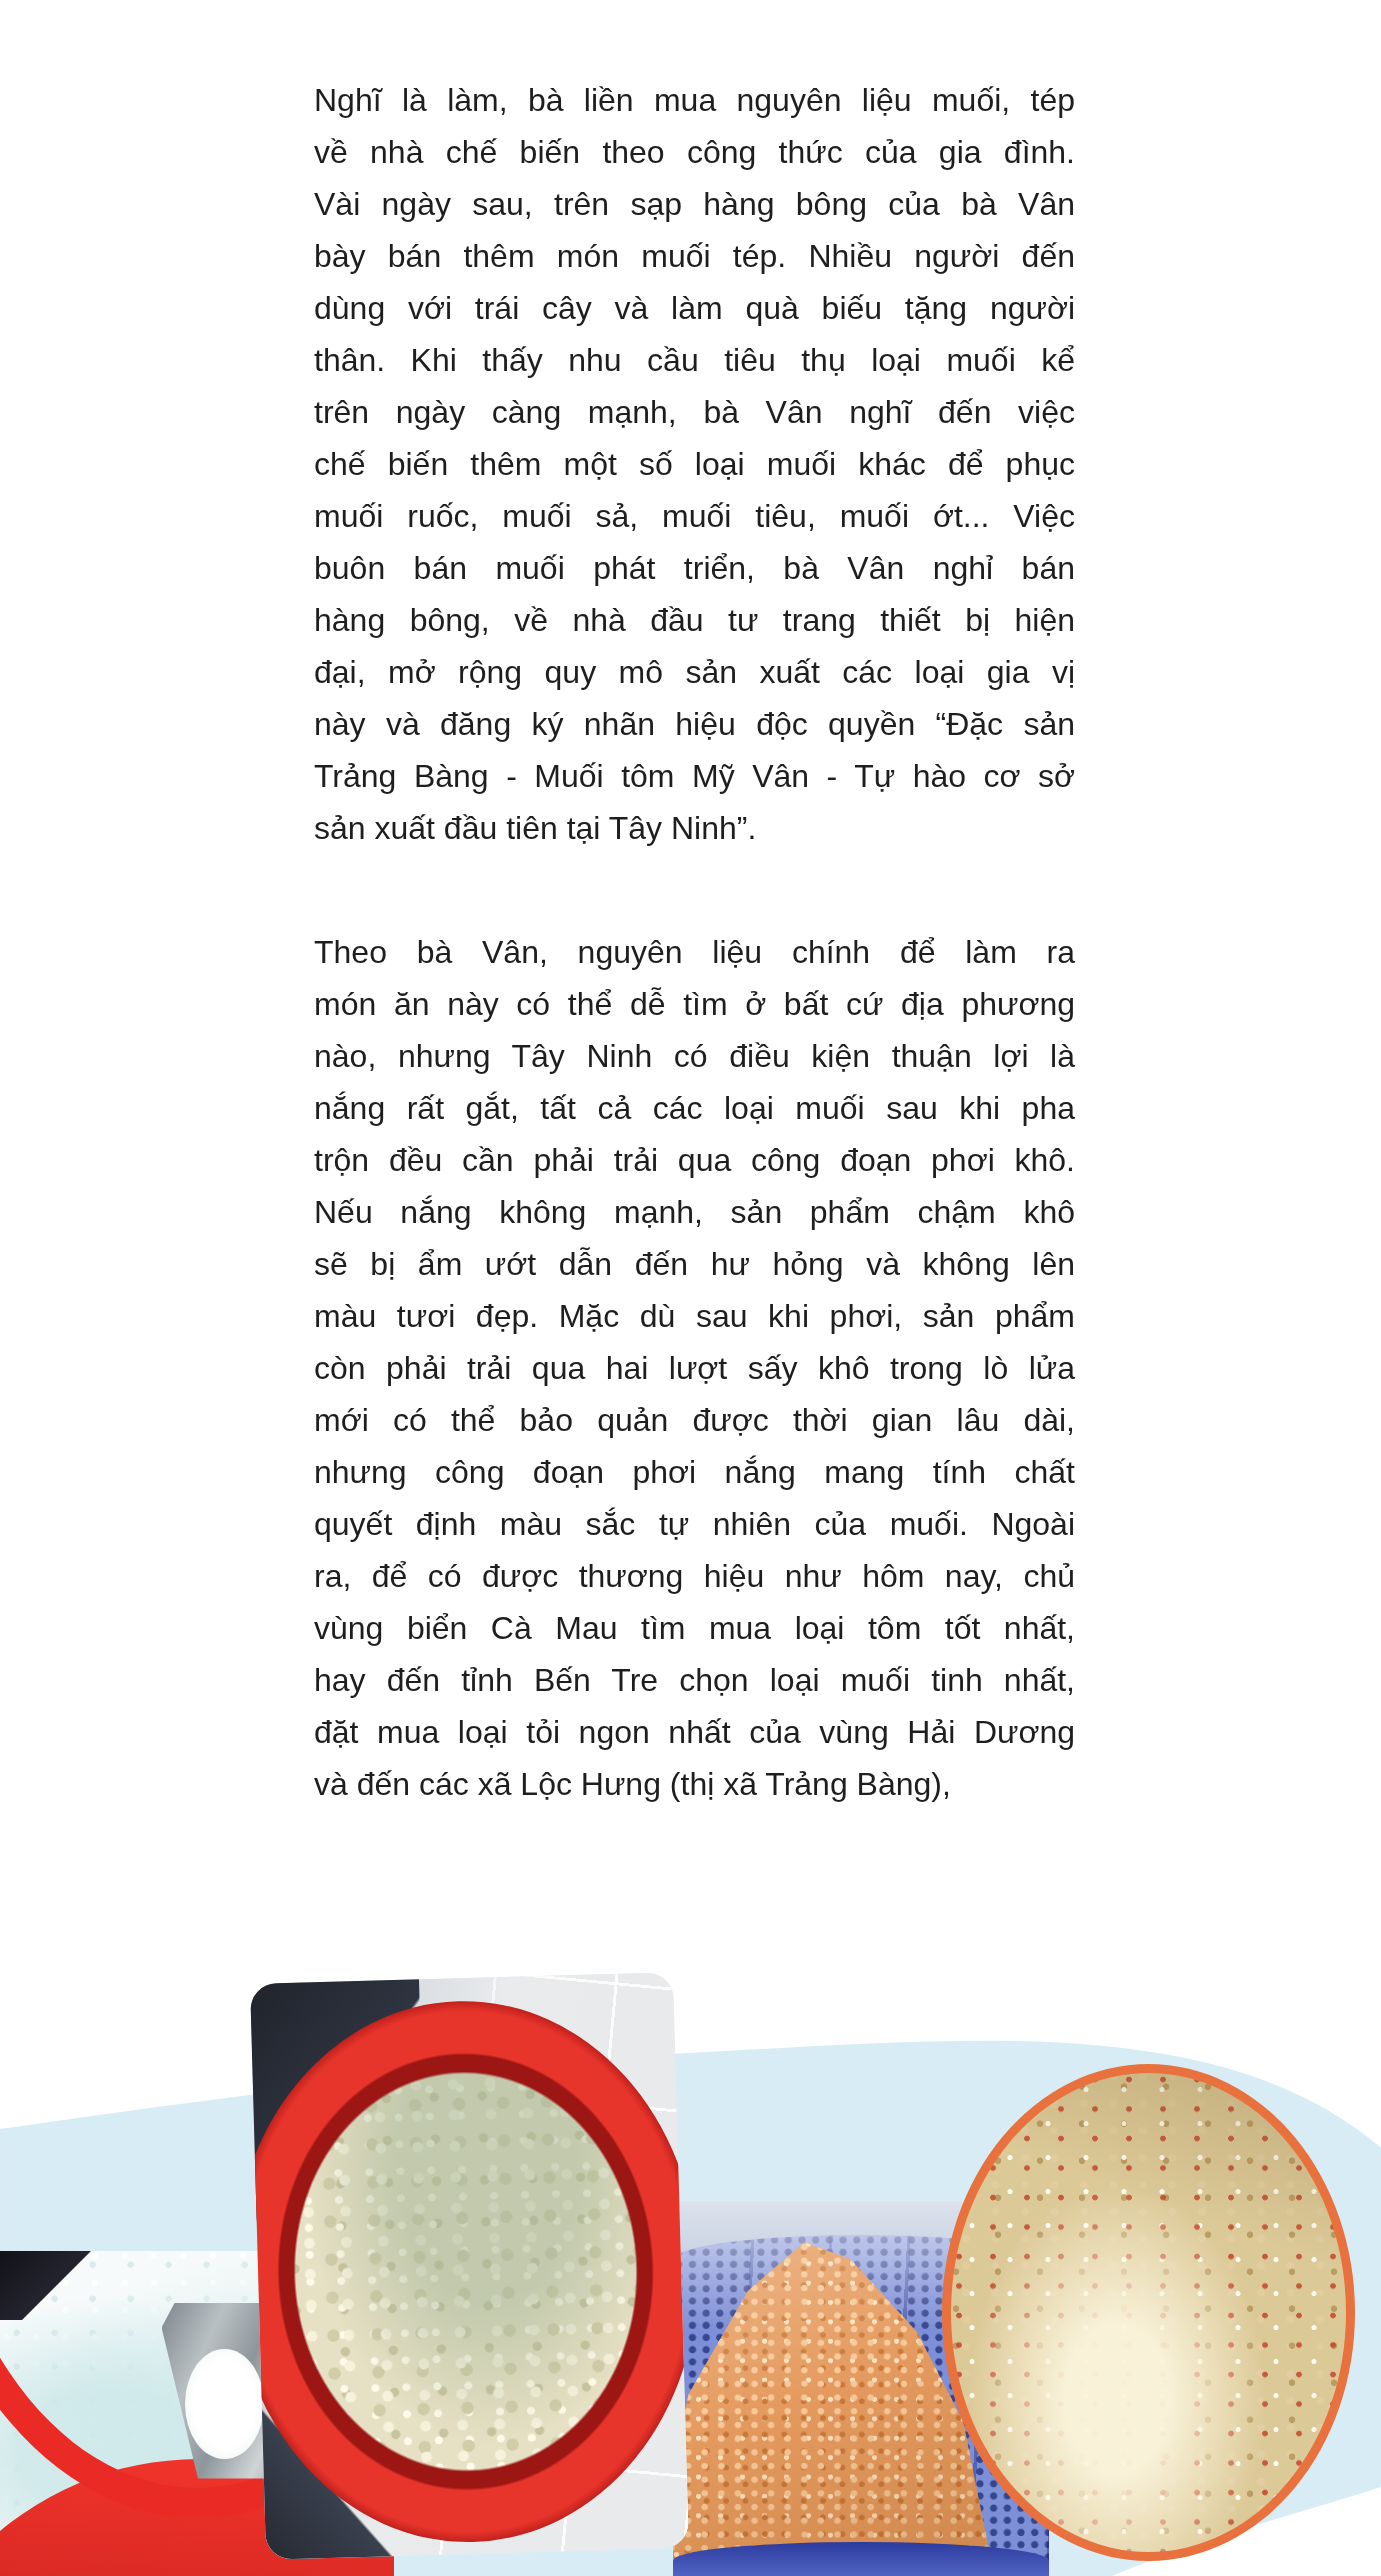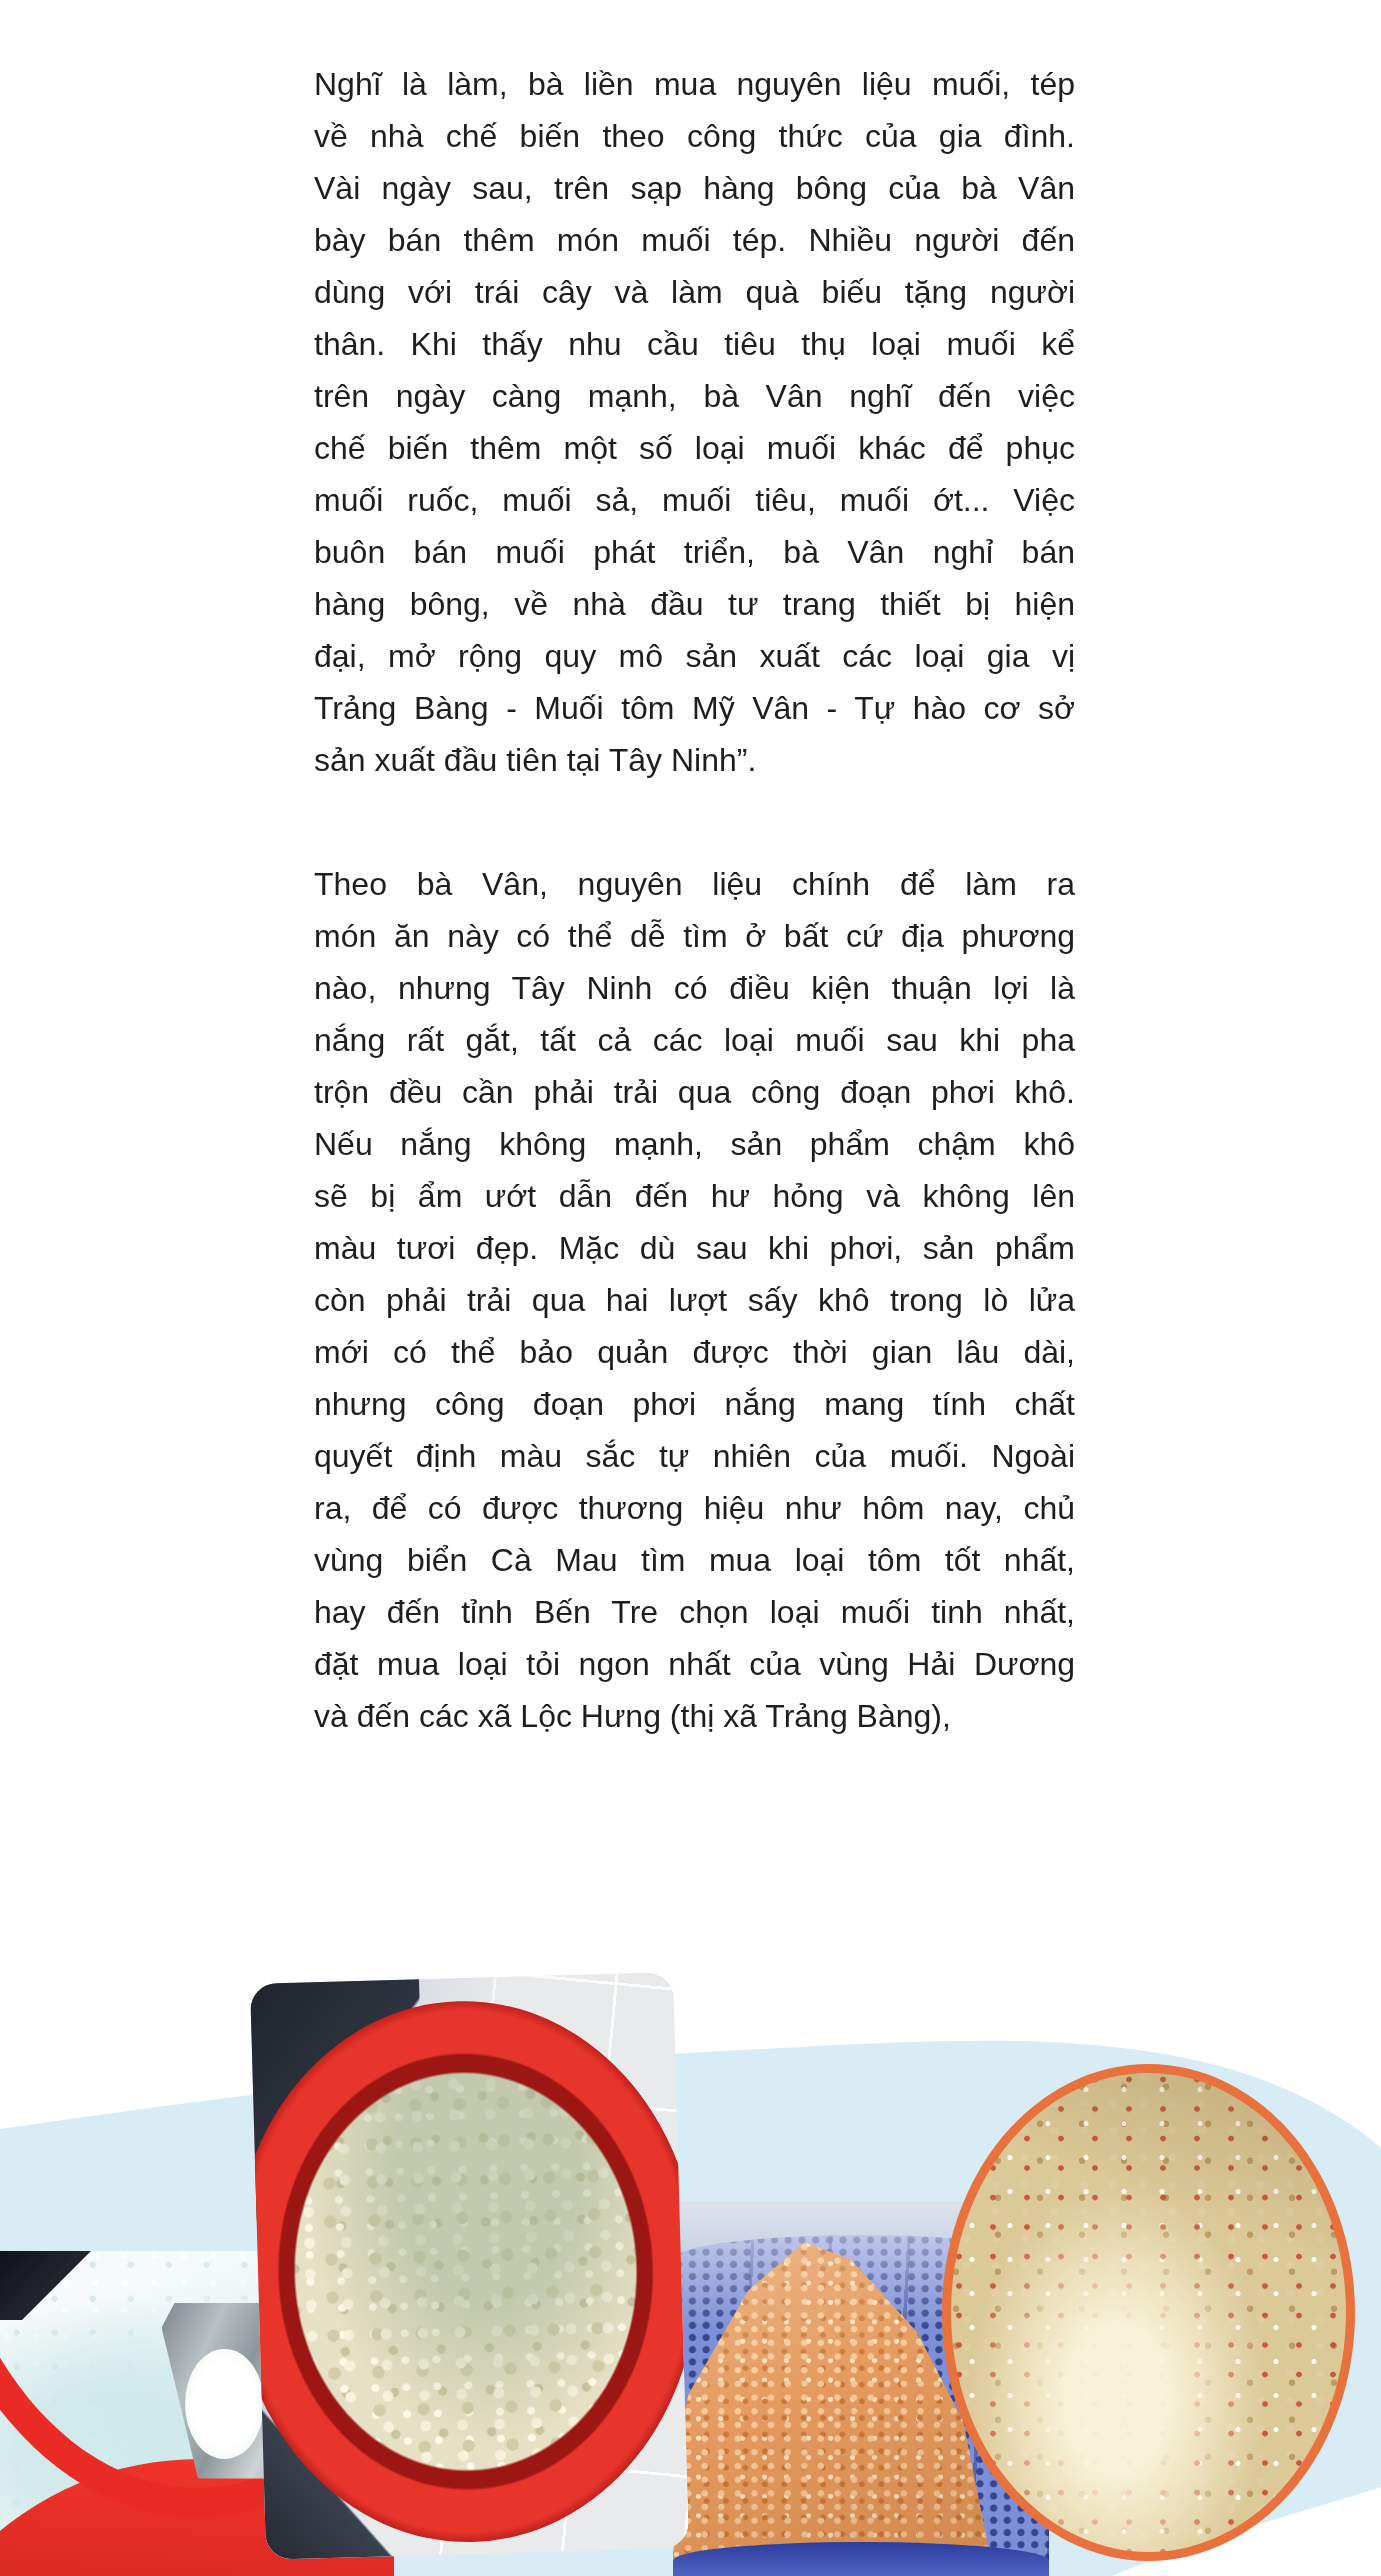--- a/index.html
+++ b/index.html
@@ -1,20 +1,20 @@
 <!DOCTYPE html>
 <html lang="vi" style="font-size:11.5px"><head>
 <meta charset="utf-8">
 <style>
   html,body{margin:0;padding:0;background:#fff;}
   .page{position:relative;width:1382px;height:2576px;overflow:hidden;background:#ffffff;
         font-family:"Liberation Sans","DejaVu Sans",sans-serif;}
 
   
-  .article{position:absolute;left:314px;top:58px;width:761px;z-index:6;}
+  .article{position:absolute;left:314px;top:74px;width:761px;z-index:6;}
   .para{margin:0;}
   .para + .para{margin-top:72px;}
   .line{font-size:32px;line-height:52px;color:#1e1e1e;
         text-align:justify;text-align-last:justify;white-space:nowrap;}
   .line.last{text-align:right;text-align-last:left;}
 
   
   .wave{position:absolute;left:0;top:0;z-index:1;}
 
   
@@ -154,20 +154,21 @@
         <div class="line">Vài ngày sau, trên sạp hàng bông của bà Vân</div>
         <div class="line">bày bán thêm món muối tép. Nhiều người đến</div>
         <div class="line">dùng với trái cây và làm quà biếu tặng người</div>
         <div class="line">thân. Khi thấy nhu cầu tiêu thụ loại muối kể</div>
         <div class="line">trên ngày càng mạnh, bà Vân nghĩ đến việc</div>
         <div class="line">chế biến thêm một số loại muối khác để phục</div>
         <div class="line">muối ruốc, muối sả, muối tiêu, muối ớt... Việc</div>
         <div class="line">buôn bán muối phát triển, bà Vân nghỉ bán</div>
         <div class="line">hàng bông, về nhà đầu tư trang thiết bị hiện</div>
         <div class="line">đại, mở rộng quy mô sản xuất các loại gia vị</div>
+        <div class="line">này và đăng ký nhãn hiệu độc quyền “Đặc sản</div>
         <div class="line">Trảng Bàng - Muối tôm Mỹ Vân - Tự hào cơ sở</div>
         <div class="line last">sản xuất đầu tiên tại Tây Ninh”.</div>
       </div>
       <div class="para">
         <div class="line">Theo bà Vân, nguyên liệu chính để làm ra</div>
         <div class="line">món ăn này có thể dễ tìm ở bất cứ địa phương</div>
         <div class="line">nào, nhưng Tây Ninh có điều kiện thuận lợi là</div>
         <div class="line">nắng rất gắt, tất cả các loại muối sau khi pha</div>
         <div class="line">trộn đều cần phải trải qua công đoạn phơi khô.</div>
         <div class="line">Nếu nắng không mạnh, sản phẩm chậm khô</div>

